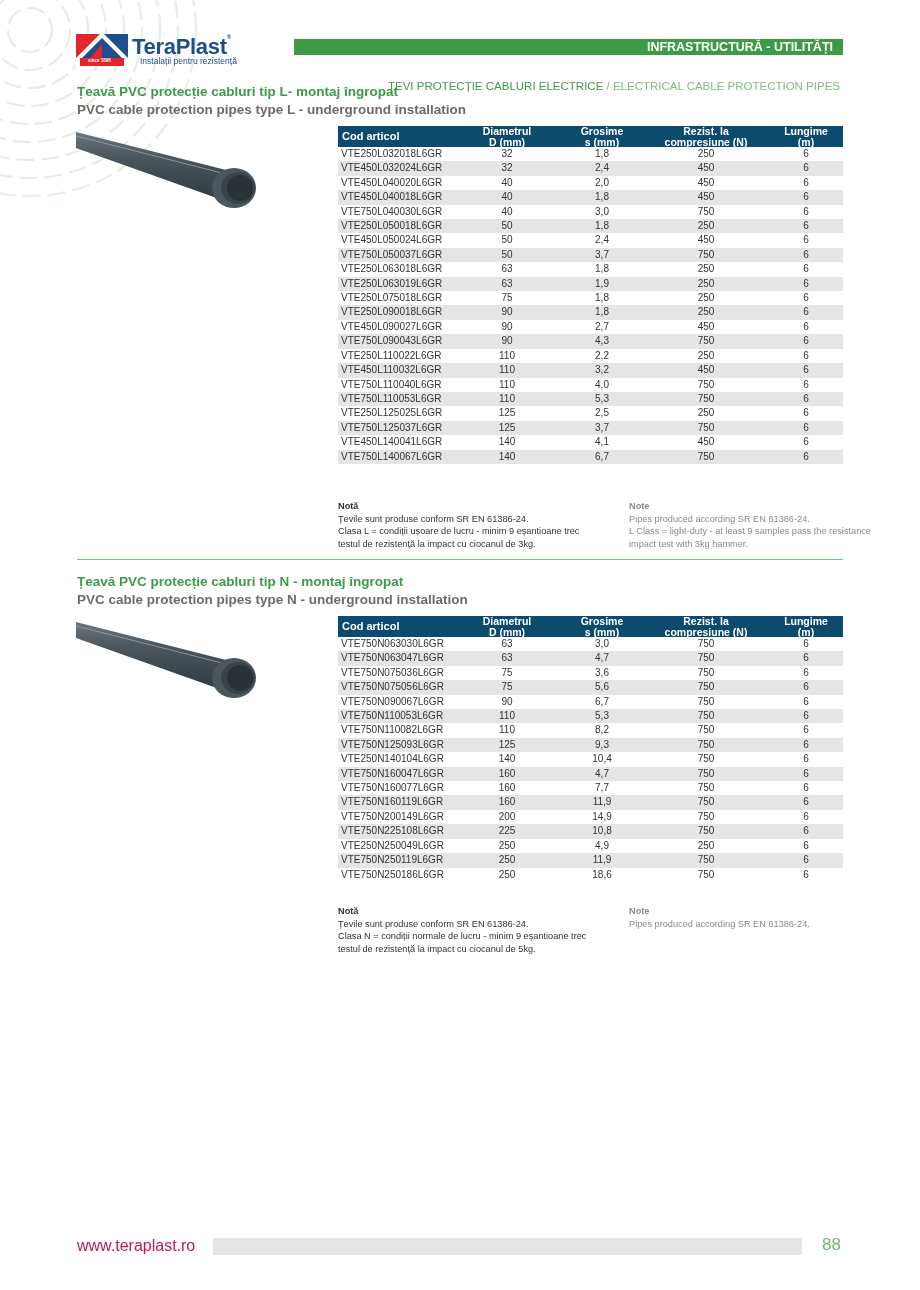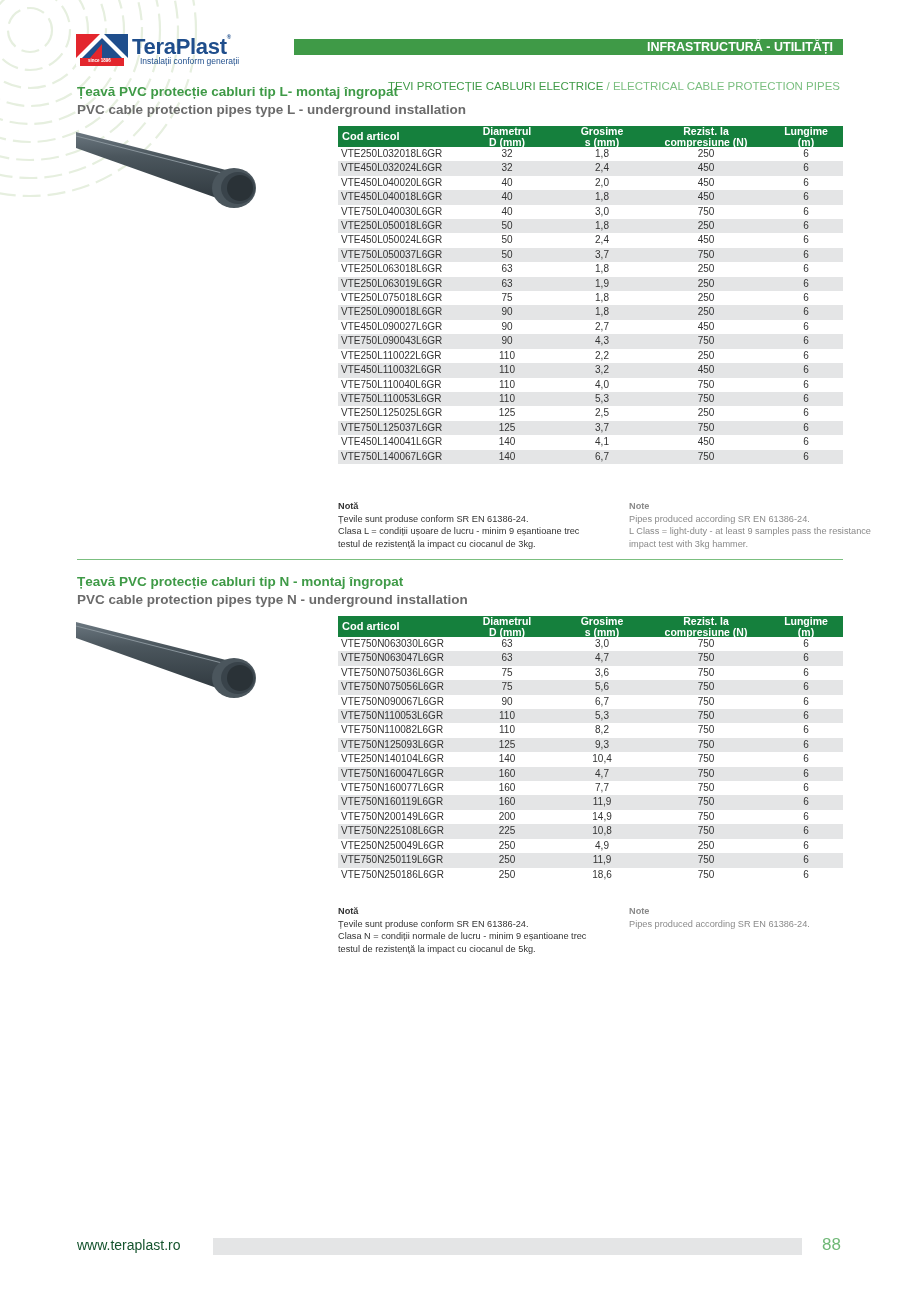--- a/index.html
+++ b/index.html
@@ -18,35 +18,35 @@
   .subcat { position: absolute; right: 80px; top: 60px; font-size: 11.5px; white-space: nowrap; margin-top: 20px; }
   .subcat .ro { color: #3f9a47; }
   .subcat .en { color: #7bbf80; }
 
   .sec-title-ro { position: absolute; left: 77px; font-size: 13.5px; font-weight: bold; color: #3f9a47; white-space: nowrap; }
   .sec-title-en { position: absolute; left: 77px; font-size: 13.5px; font-weight: bold; color: #6b6b6b; white-space: nowrap; }
 
   .pipe { position: absolute; left: 76px; width: 182px; height: 80px; }
 
   table.spec { position: absolute; left: 338px; width: 505px; border-collapse: collapse; font-size: 10px; color: #333; }
-  table.spec th { background: #15803d; color: #fff; font-weight: bold; font-size: 10.5px; line-height: 10.5px; height: 18px; text-align: center; vertical-align: middle; padding: 0 8px; }
+  table.spec th { background: #0c4a6e; color: #fff; font-weight: bold; font-size: 10.5px; line-height: 10.5px; height: 18px; text-align: center; vertical-align: middle; padding: 0 8px; }
   table.spec th.code { text-align: left; padding-left: 4px; font-size: 11px; }
   table.spec td { height: 14.4px; line-height: 14.4px; text-align: center; padding: 0; white-space: nowrap; }
   table.spec td.code { text-align: left; padding-left: 3px; }
   table.spec tbody tr:nth-child(even) td { background: #e4e5e6; }
   col.c1 { width: 115px; } col.c2 { width: 108px; } col.c3 { width: 82px; } col.c4 { width: 126px; } col.c5 { width: 74px; }
 
   .note { position: absolute; font-size: 9.2px; line-height: 12.5px; }
   .note.ro { left: 338px; width: 255px; color: #333; }
   .note.en { left: 629px; width: 250px; color: #8a8a8a; }
   .note .hdr { font-weight: bold; }
 
   .divider { position: absolute; left: 77px; width: 766px; height: 1px; background: #7bbf80; }
 
-  .footer-url { position: absolute; left: 77px; top: 1237px; font-size: 14px; color: #14532d; }
+  .footer-url { position: absolute; left: 77px; top: 1237px; font-size: 16px; color: #be185d; }
   .footer-bar { position: absolute; left: 213px; top: 1238px; width: 589px; height: 17px; background: #e4e5e6; }
   .footer-page { position: absolute; left: 822px; top: 1235px; font-size: 17px; color: #6fb876; }
 </style>
 </head>
 <body>
 
 <svg class="bg-arcs" viewBox="0 0 230 230">
   <g fill="none" stroke="#e6efdf" stroke-width="2.2" stroke-dasharray="18 7">
     <circle cx="30" cy="30" r="22"></circle>
     <circle cx="30" cy="30" r="40"></circle>
@@ -64,21 +64,21 @@
   <svg width="52" height="32" viewBox="0 0 52 32" style="position:absolute;left:0;top:0;">
     <rect x="0" y="0" width="52" height="32" fill="#fff"></rect>
     <polygon points="0,0 24,0 0,24" fill="#e3262d"></polygon>
     <polygon points="28,0 52,0 52,24" fill="#1f4e8c"></polygon>
     <polygon points="26,4 6,24 46,24" fill="#1f4e8c"></polygon>
     <polygon points="26,10 14,24 26,24" fill="#e3262d"></polygon>
     <rect x="4" y="24" width="44" height="8" fill="#e3262d"></rect>
   </svg>
   <span class="since">since 1896</span>
   <span class="brand"><span>TeraPlast</span><sup>®</sup></span>
-  <span class="tagline">Instalații conform generații</span>
+  <span class="tagline">Instalații pentru rezistență</span>
 </div>
 
 <div class="cat-bar">INFRASTRUCTURĂ - UTILITĂȚI</div>
 <div class="subcat">
   <span class="ro">ȚEVI PROTECȚIE CABLURI ELECTRICE</span><span class="en"> / </span><span class="en">ELECTRICAL CABLE PROTECTION PIPES</span>
 </div>
 
 <div class="sec-title-ro" style="top:84px;">Țeavă PVC protecție cabluri tip L- montaj îngropat</div>
 <div class="sec-title-en" style="top:102px;">PVC cable protection pipes type L - underground installation</div>
 

